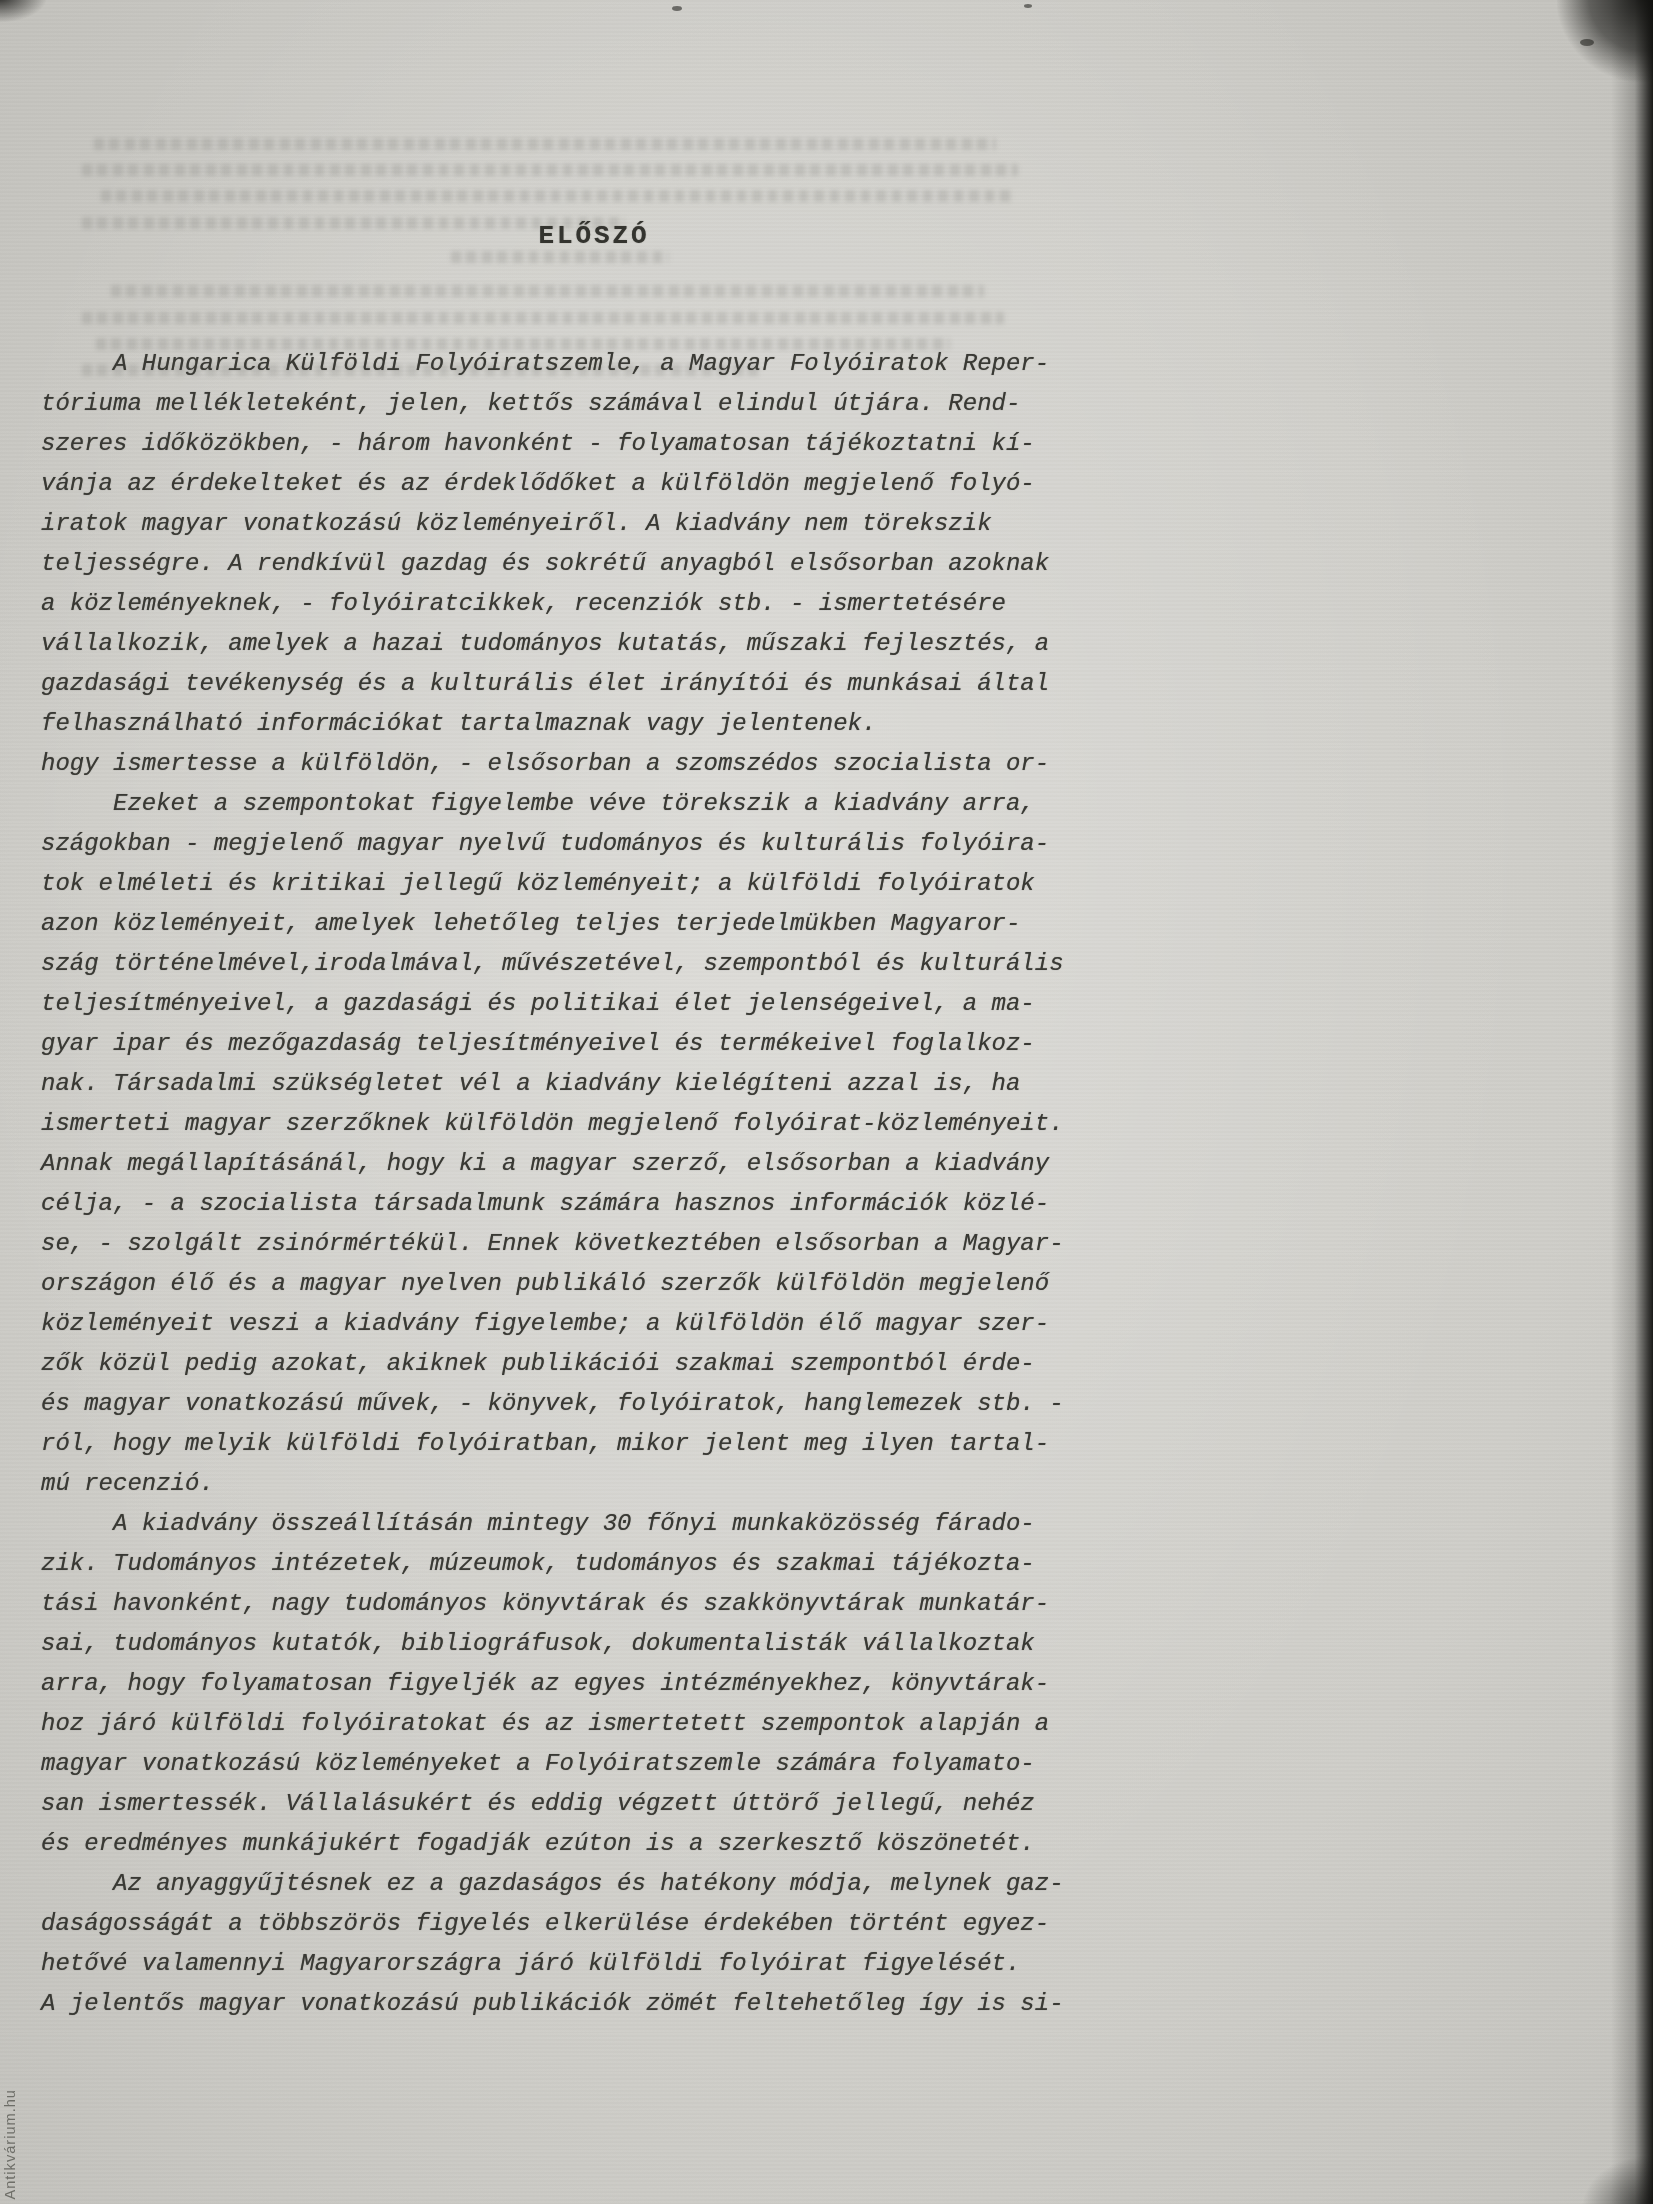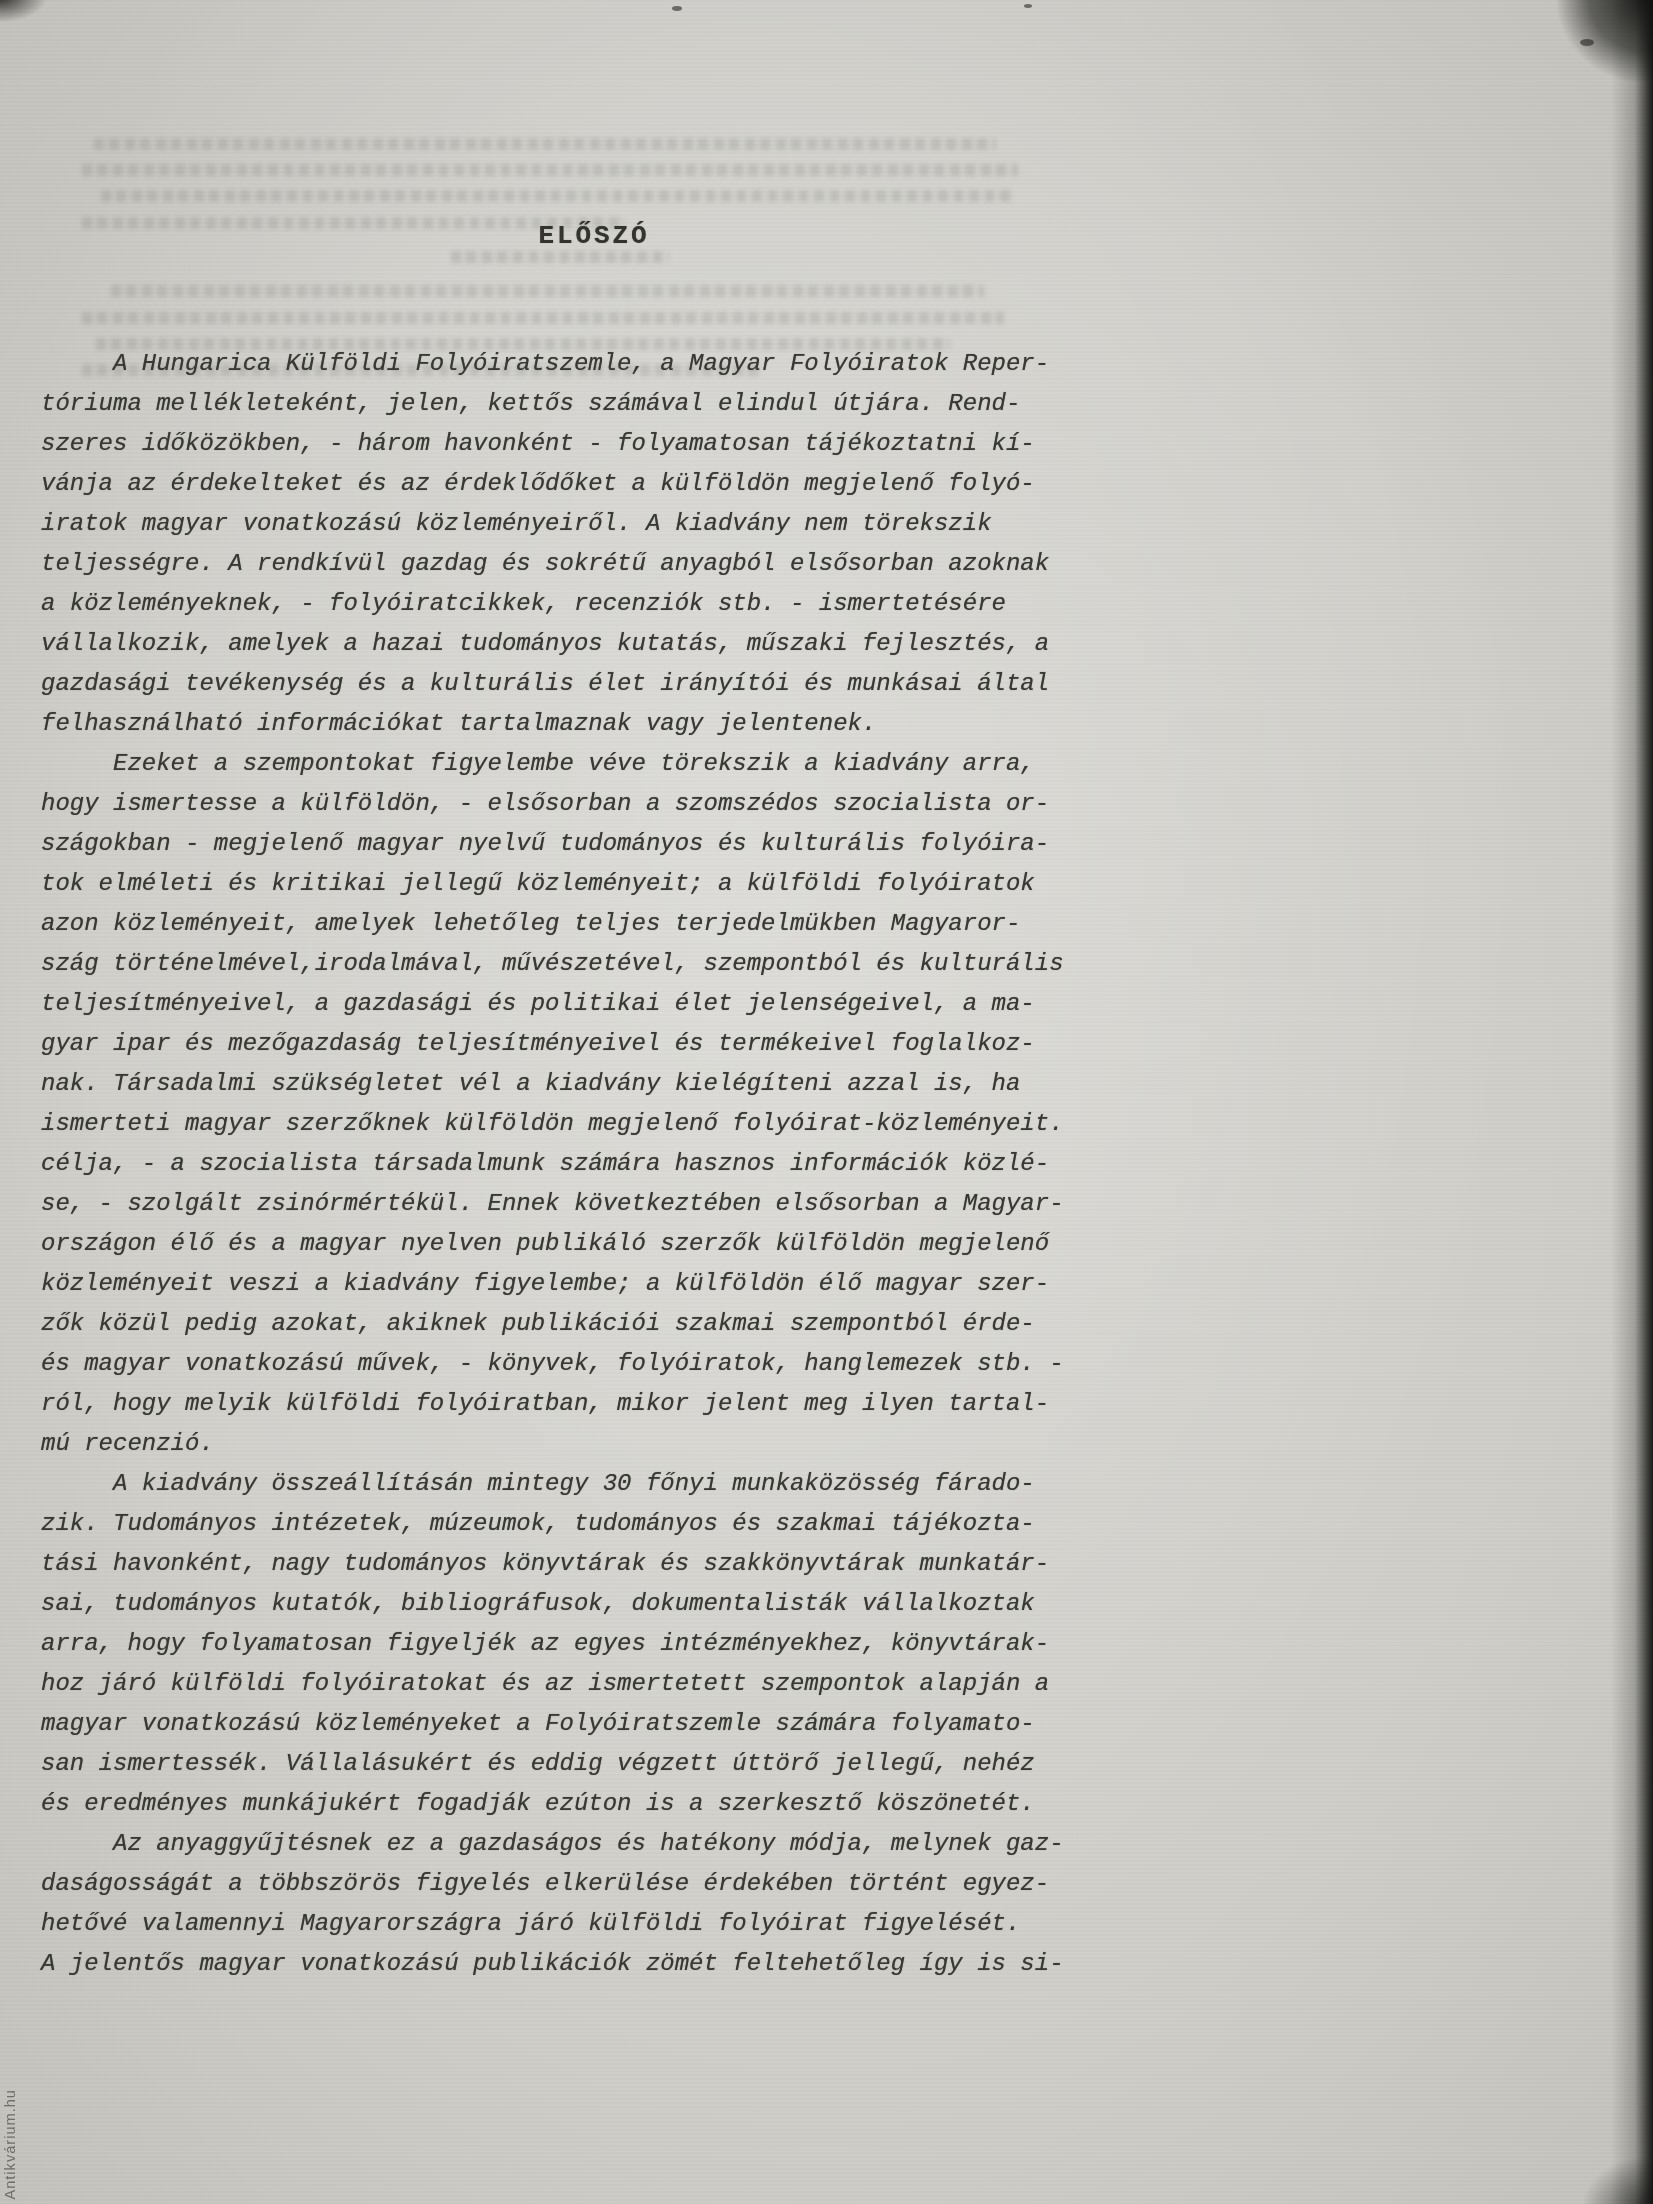--- a/index.html
+++ b/index.html
@@ -107,30 +107,31 @@
       <div class="line">     A Hungarica Külföldi Folyóiratszemle, a Magyar Folyóiratok Reper-</div>
       <div class="line">tóriuma mellékleteként, jelen, kettős számával elindul útjára. Rend-</div>
       <div class="line">szeres időközökben, - három havonként - folyamatosan tájékoztatni kí-</div>
       <div class="line">vánja az érdekelteket és az érdeklődőket a külföldön megjelenő folyó-</div>
       <div class="line">iratok magyar vonatkozású közleményeiről. A kiadvány nem törekszik</div>
       <div class="line">teljességre. A rendkívül gazdag és sokrétű anyagból elsősorban azoknak</div>
       <div class="line">a közleményeknek, - folyóiratcikkek, recenziók stb. - ismertetésére</div>
       <div class="line">vállalkozik, amelyek a hazai tudományos kutatás, műszaki fejlesztés, a</div>
       <div class="line">gazdasági tevékenység és a kulturális élet irányítói és munkásai által</div>
       <div class="line">felhasználható információkat tartalmaznak vagy jelentenek.</div>
+      <div class="line">hogy ismertesse a külföldön, - elsősorban a szomszédos szocialista or-</div>
       <div class="line">     Ezeket a szempontokat figyelembe véve törekszik a kiadvány arra,</div>
-      <div class="line">hogy ismertesse a külföldön, - elsősorban a szomszédos szocialista or-</div>
       <div class="line">szágokban - megjelenő magyar nyelvű tudományos és kulturális folyóira-</div>
       <div class="line">tok elméleti és kritikai jellegű közleményeit; a külföldi folyóiratok</div>
       <div class="line">azon közleményeit, amelyek lehetőleg teljes terjedelmükben Magyaror-</div>
       <div class="line">szág történelmével,irodalmával, művészetével, szempontból és kulturális</div>
       <div class="line">teljesítményeivel, a gazdasági és politikai élet jelenségeivel, a ma-</div>
       <div class="line">gyar ipar és mezőgazdaság teljesítményeivel és termékeivel foglalkoz-</div>
       <div class="line">nak. Társadalmi szükségletet vél a kiadvány kielégíteni azzal is, ha</div>
       <div class="line">ismerteti magyar szerzőknek külföldön megjelenő folyóirat-közleményeit.</div>
+      <div class="line">Annak megállapításánál, hogy ki a magyar szerző, elsősorban a kiadvány</div>
       <div class="line">célja, - a szocialista társadalmunk számára hasznos információk közlé-</div>
       <div class="line">se, - szolgált zsinórmértékül. Ennek következtében elsősorban a Magyar-</div>
       <div class="line">országon élő és a magyar nyelven publikáló szerzők külföldön megjelenő</div>
       <div class="line">közleményeit veszi a kiadvány figyelembe; a külföldön élő magyar szer-</div>
       <div class="line">zők közül pedig azokat, akiknek publikációi szakmai szempontból érde-</div>
       <div class="line">és magyar vonatkozású művek, - könyvek, folyóiratok, hanglemezek stb. -</div>
       <div class="line">ról, hogy melyik külföldi folyóiratban, mikor jelent meg ilyen tartal-</div>
       <div class="line">mú recenzió.</div>
       <div class="line">     A kiadvány összeállításán mintegy 30 főnyi munkaközösség fárado-</div>
       <div class="line">zik. Tudományos intézetek, múzeumok, tudományos és szakmai tájékozta-</div>

